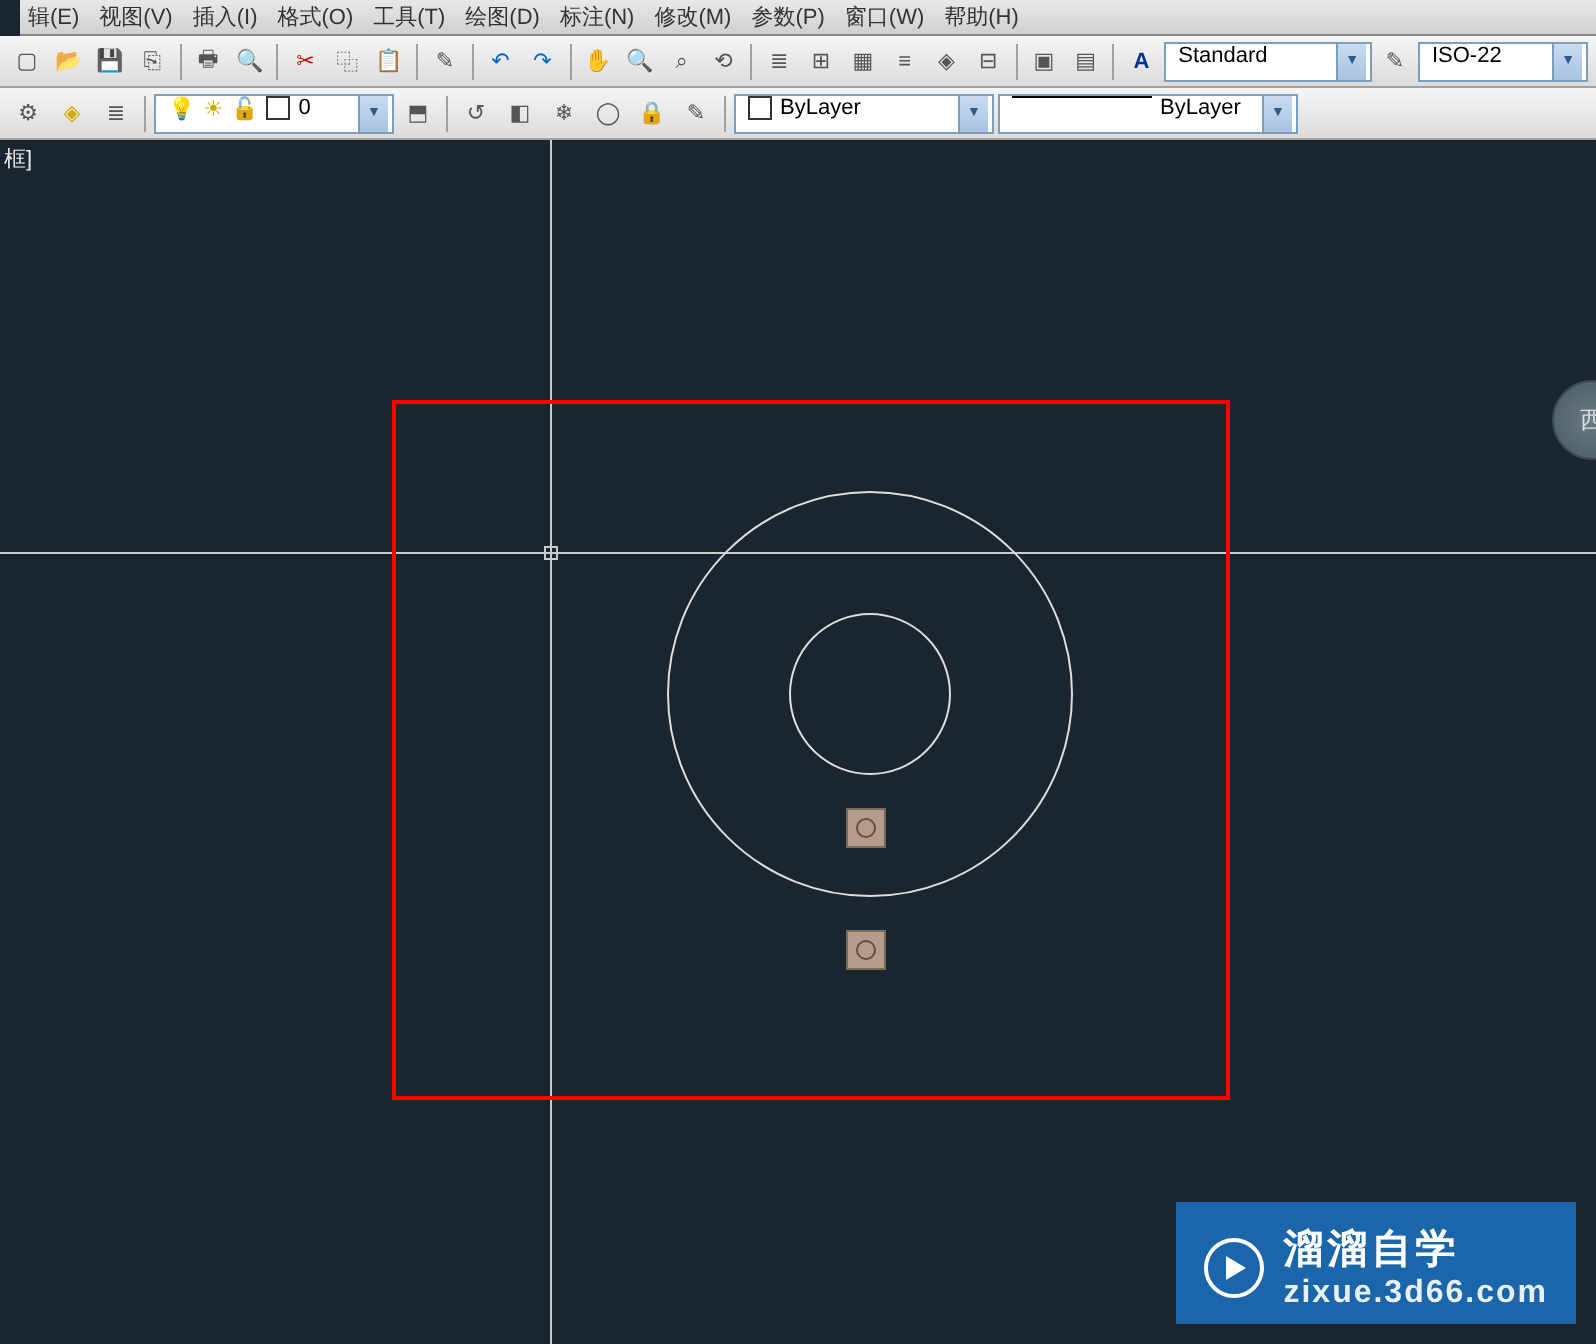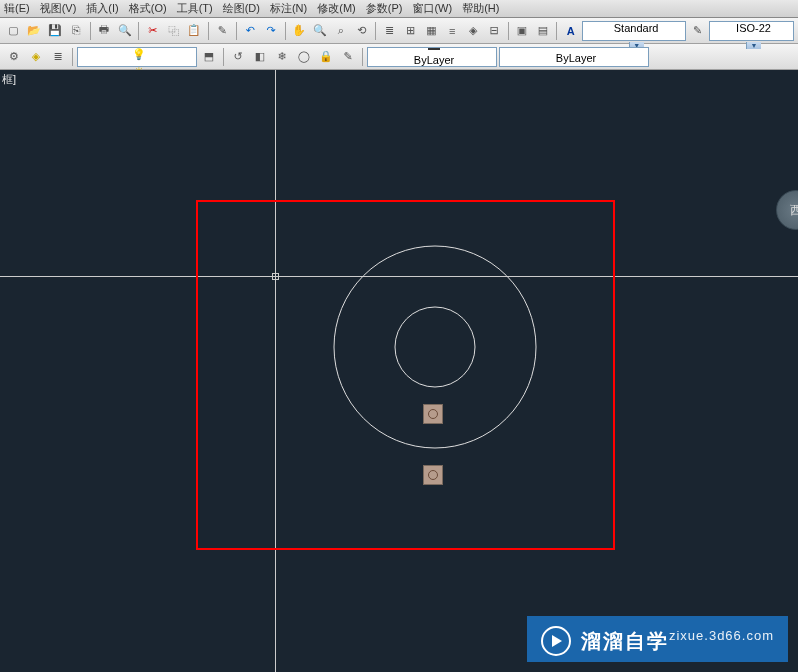--- a/index.html
+++ b/index.html
@@ -16,20 +16,21 @@
 
 
 .menubar {
   height: 18px;
   background: linear-gradient(#e8e8e8, #d0d0d0);
   display: flex;
   align-items: center;
   padding: 0 4px;
   gap: 10px;
   border-bottom: 1px solid #888;
+  margin-left: 10px;
 }
 .menubar span { color: #333; font-size: 11px; }
 
 
 .toolbar-row {
   height: 26px;
   background: linear-gradient(#f5f5f5, #dcdcdc);
   display: flex;
   align-items: center;
   padding: 0 4px;
@@ -51,26 +52,25 @@
   width: 1px;
   height: 18px;
   background: #a0a0a0;
   margin: 0 2px;
 }
 .dropdown {
   height: 20px;
   background: #fff;
   border: 1px solid #7b9ebd;
   display: flex;
-  align-items: center;
+  align-items: flex-start;
   padding: 0 2px 0 6px;
   font-size: 11px;
   cursor: pointer;
   gap: 4px;
-  flex-direction: column;
 }
 .dropdown .arrow {
   width: 15px;
   height: 18px;
   background: linear-gradient(#c9dbf0, #a7c2e0);
   display: flex;
   align-items: center;
   justify-content: center;
   border-left: 1px solid #7b9ebd;
   color: #2b5a8c;
@@ -200,23 +200,23 @@
   align-items: center;
   justify-content: center;
 }
 .watermark .play::after {
   content: "";
   border-left: 10px solid #fff;
   border-top: 6px solid transparent;
   border-bottom: 6px solid transparent;
   margin-left: 3px;
 }
-.watermark .text-block { display: flex; flex-direction: row; }
+.watermark .text-block { display: flex; flex-direction: column; }
 .watermark .line1 { font-size: 20px; font-weight: bold; letter-spacing: 2px; }
-.watermark .line2 { font-size: 13px; letter-spacing: 1px; opacity: 0.9; }
+.watermark .line2 { font-size: 16px; letter-spacing: 1px; opacity: 0.9; font-weight: bold; }
 
 
 .ic-red { color: #c00; }
 .ic-blue { color: #06c; }
 .ic-yellow { color: #ca0; }
 .ic-gray { color: #555; }
 </style>
 </head>
 <body>
 

